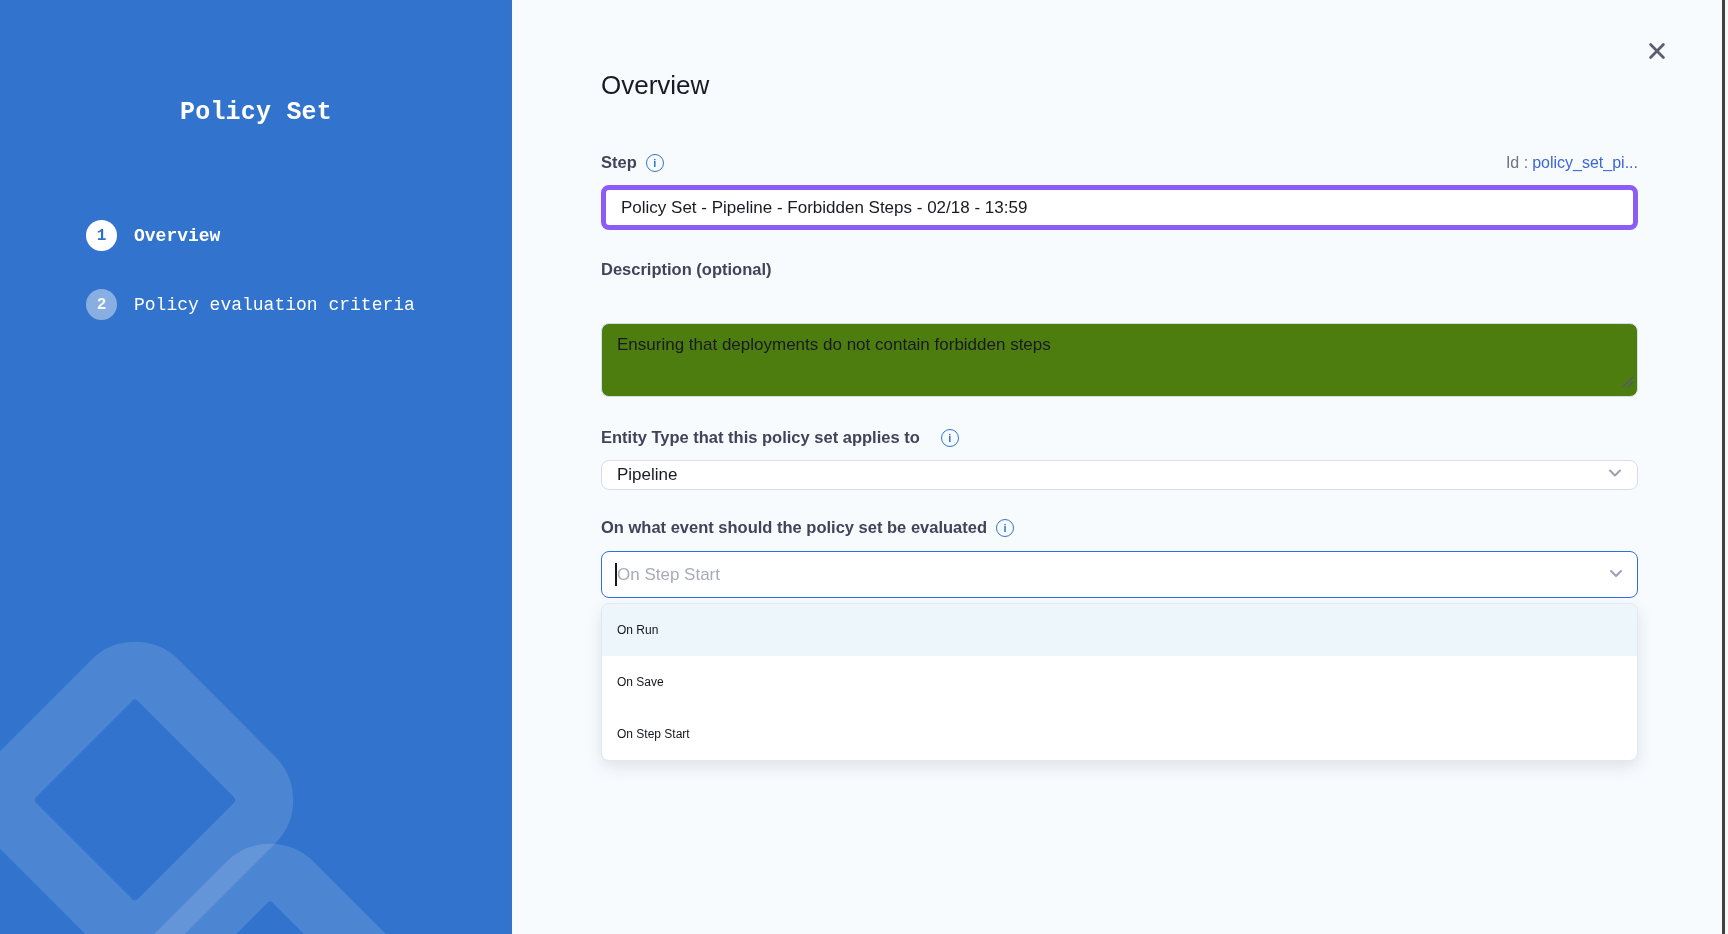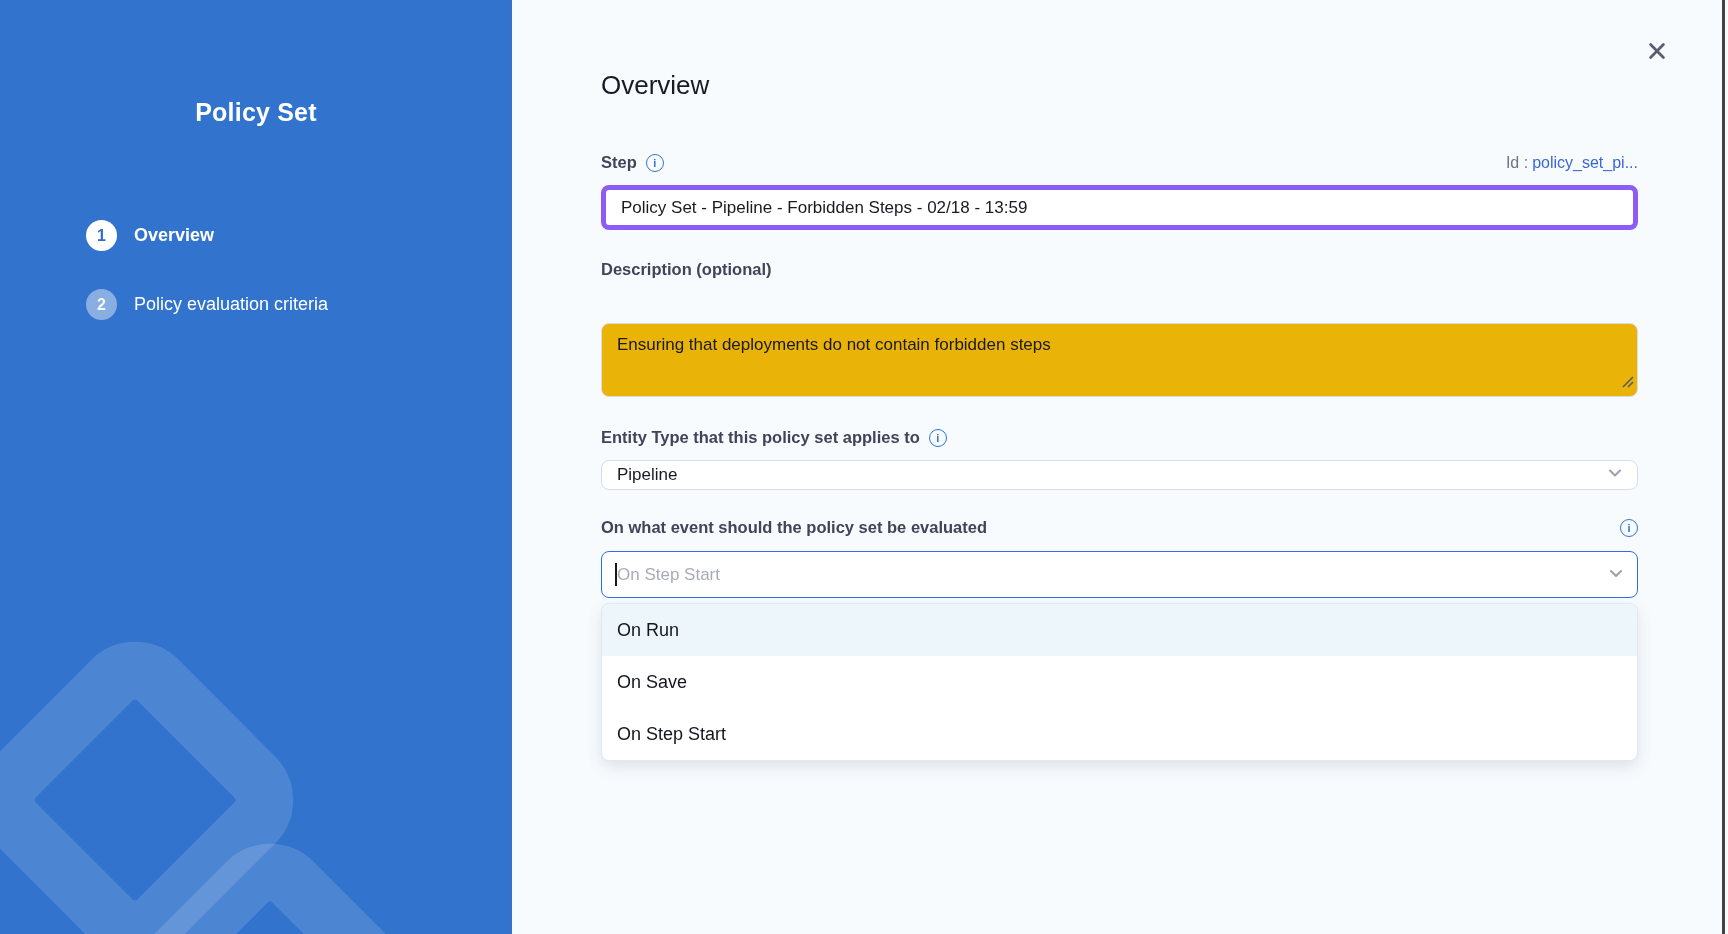--- a/index.html
+++ b/index.html
@@ -1,20 +1,20 @@
 <!DOCTYPE html>
 <html><head>
 <meta charset="utf-8">
 <style>
   * { margin:0; padding:0; box-sizing:border-box; }
   html,body { width:1728px; height:934px; overflow:hidden; font-family:"Liberation Sans", sans-serif; }
   .screen { position:relative; width:1728px; height:934px; background:#f8fbfe; }
 
   
-  .sidebar { position:absolute; left:0; top:0; width:512px; height:934px; background:#3274cd; overflow:hidden; }
+  .sidebar { position:absolute; left:0; top:0; width:512px; height:934px; background:#3274cd; overflow:hidden;font-family:Liberation Mono, monospace; }
   .sidebar-title { margin-top:98px; text-align:center; color:#ffffff; font-size:25px; font-weight:700; letter-spacing:.2px; position:relative; z-index:2; }
   .steps { margin-top:93px; margin-left:86px; position:relative; z-index:2; }
   .step { display:flex; align-items:center; margin-bottom:38px; cursor:pointer; }
   .step-circle { width:31px; height:31px; border-radius:50%; display:flex; align-items:center; justify-content:center; font-size:16px; font-weight:700; flex:0 0 31px; }
   .step.active .step-circle { background:#ffffff; color:#2f6fc9; }
   .step.upcoming .step-circle { background:rgba(255,255,255,0.42); color:rgba(255,255,255,0.92); }
   .step-label { margin-left:17px; color:#ffffff; font-size:18px; }
   .step.active .step-label { font-weight:700; }
   .step.upcoming .step-label { font-weight:400; }
 
@@ -33,37 +33,37 @@
   .form { width:1037px; }
   .row-between { display:flex; justify-content:space-between; align-items:baseline; }
   .field-label { font-size:16.5px; font-weight:600; color:#414459; }
   .label-wrap { display:flex; align-items:center; }
   .info-icon { margin-left:9px; width:18px; height:18px; border:1.6px solid #2f76d2; border-radius:50%; color:#2f76d2; font-size:11px; font-weight:700; display:inline-flex; align-items:center; justify-content:center; font-style:normal; }
   .id-wrap { font-size:16px; color:#71737f;text-align:right; }
   .id-link { color:#3c66d4; text-decoration:none; margin-left:4px; cursor:pointer; }
 
   .text-input { margin-top:13px; width:100%; height:45px; background:#ffffff; border:5px solid #8b5cf6; border-radius:8px; padding:0 15px; font-size:17px; color:#191a22; font-family:"Liberation Sans", sans-serif; outline:none; display:block; }
 
-  .gap30 { margin-top:30px; } .gap31 { margin-top:31px; } .gap28 { margin-top:28px;justify-content:space-between; }
+  .gap30 { margin-top:30px; } .gap31 { margin-top:31px;gap:12px; } .gap28 { margin-top:28px; }
 
   .textarea-wrap { position:relative; margin-top:9px; }
-  .desc-textarea { width:100%; height:74px; background:#eab308; border:1px solid #d9dce6; border-radius:8px; padding:11px 15px; font-size:17px; color:#191a22; font-family:"Liberation Sans", sans-serif; resize:none; outline:none; display:block;margin-top:44px; }
+  .desc-textarea { width:100%; height:74px; background:#4d7c0f; border:1px solid #d9dce6; border-radius:8px; padding:11px 15px; font-size:17px; color:#191a22; font-family:"Liberation Sans", sans-serif; resize:none; outline:none; display:block;margin-top:44px; }
   .resize-corner { position:absolute; right:4px; bottom:5px; }
 
   .select-box { margin-top:13px; position:relative; width:100%; height:30px; background:#ffffff; border:1px solid #d9dce6; border-radius:8px; display:flex; align-items:center; padding:0 15px; font-size:17px; color:#191a22; cursor:pointer; }
   .chevron { position:absolute; right:14px; top:50%; transform:translateY(-50%); color:#9aa0ae; }
 
   .combo-wrap { margin-top:14px; position:relative; }
   .combo-input { width:100%; height:47px; background:#ffffff; border:1.6px solid #2f6ee2; border-radius:8px; padding:0 15px; font-size:17px; color:#191a22; font-family:"Liberation Sans", sans-serif; outline:none; display:block; }
   .combo-input::placeholder { color:#a9abb9; }
   .caret { position:absolute; left:14px; top:12px; width:1.5px; height:23px; background:#16171e; animation:blink 1.1s steps(1) infinite; }
   @keyframes blink { 50% { opacity:0; } }
 
   .menu { margin-top:5px; width:100%; background:#ffffff; border:1px solid #e3e7ee; border-radius:8px; box-shadow:0 6px 16px rgba(40,50,70,0.12); overflow:hidden; }
-  .option { height:52px; display:flex; align-items:center; padding:0 15px; font-size:18px; color:#15161d; cursor:pointer; }
+  .option { height:52px; display:flex; align-items:center; padding:0 15px; font-size:12px; color:#15161d; cursor:pointer; }
   .option.highlight { background:#edf6fa; }
 
   
   .edge-line { position:absolute; right:3px; top:0; width:3px; height:934px; background:#414141; }
   .edge-light { position:absolute; right:0; top:0; width:3px; height:934px; background:#fafafa; }
 </style>
 </head>
 <body>
 
 <div class="screen">

